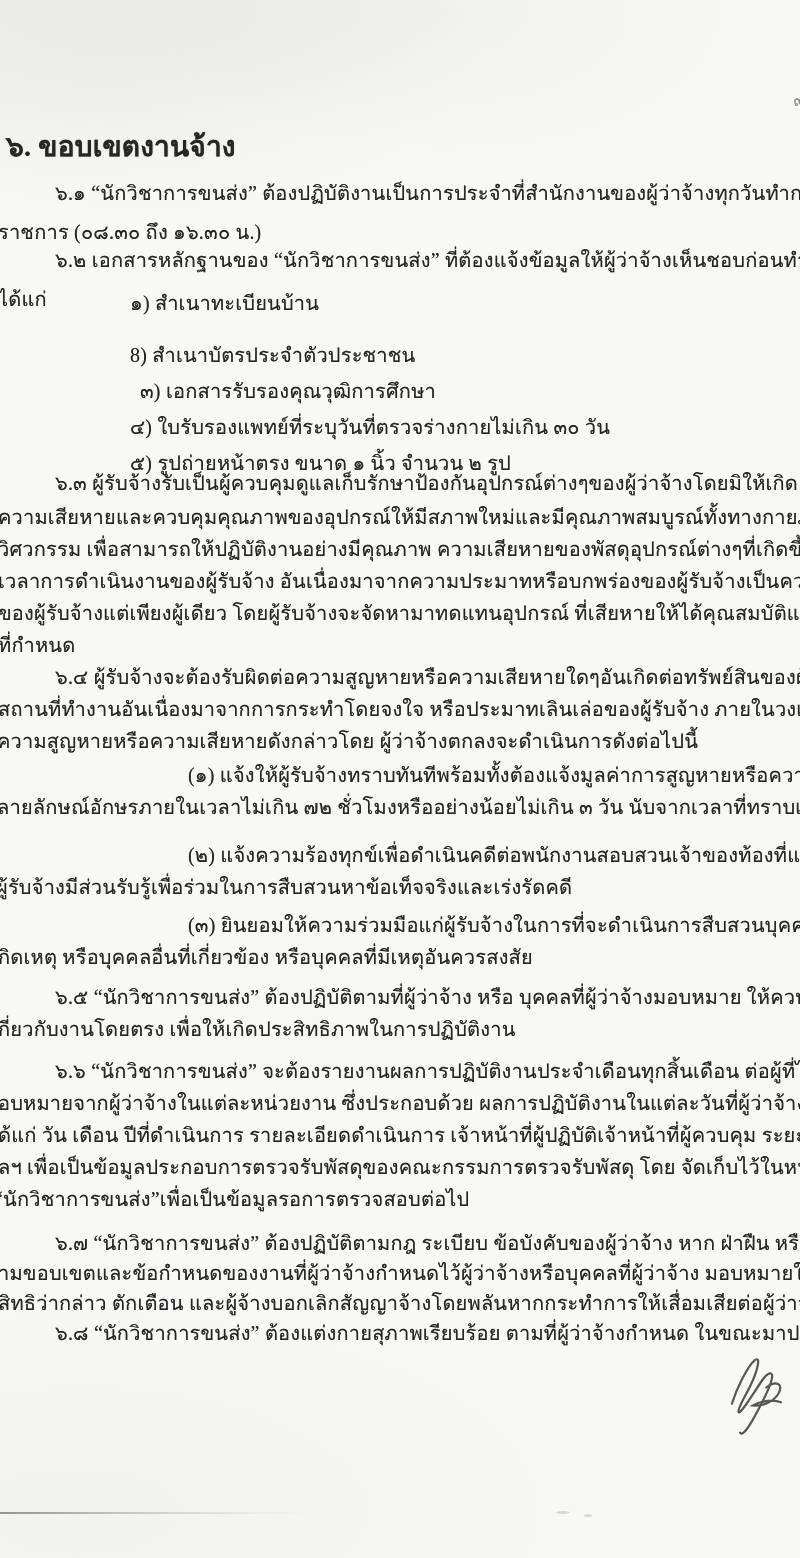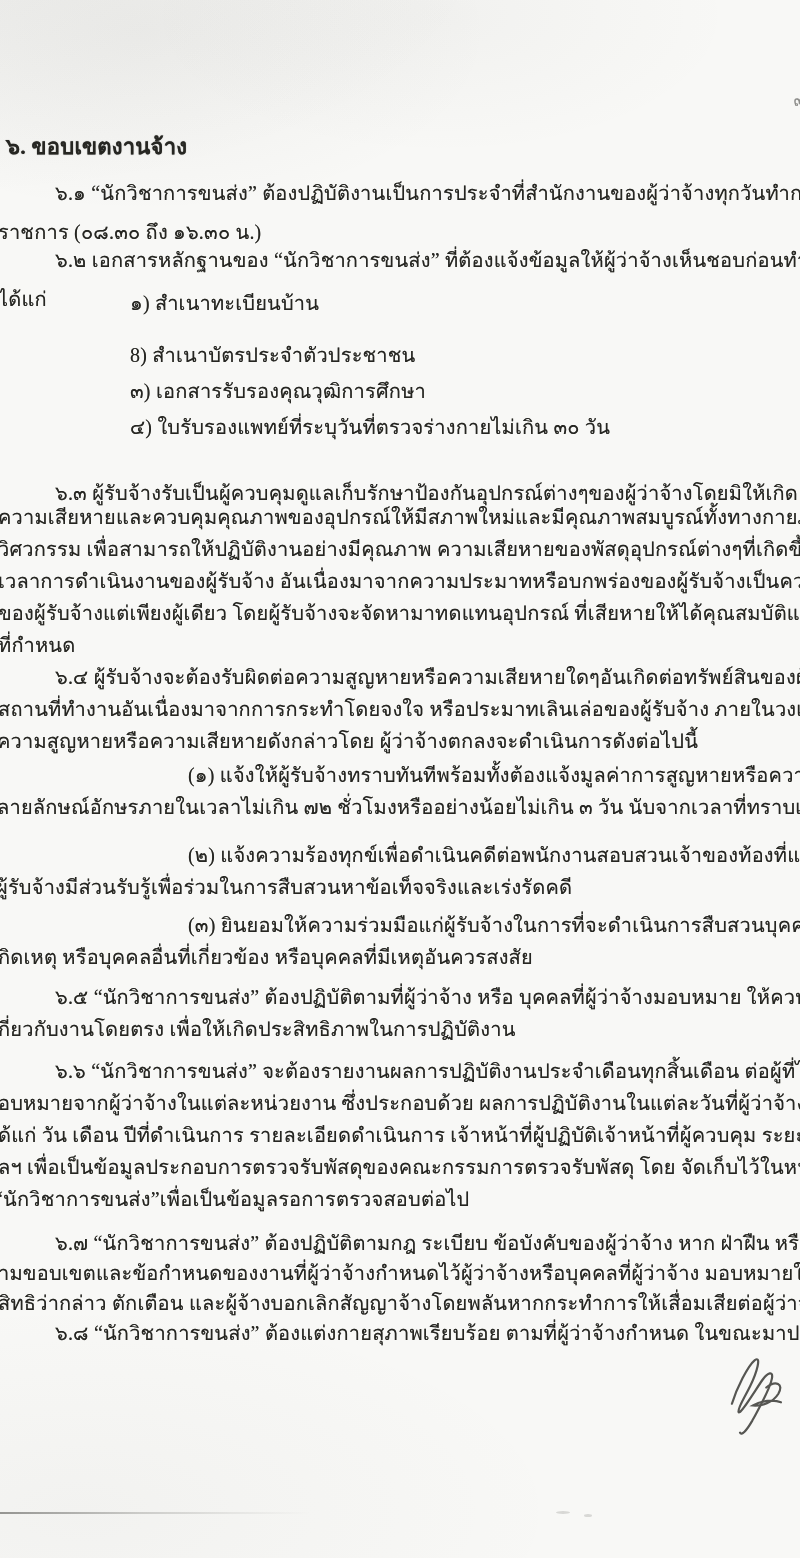--- a/index.html
+++ b/index.html
@@ -21,21 +21,21 @@
     position: absolute;
     white-space: nowrap;
     font-size: 20px;
     line-height: 26px;
     height: 26px;
     letter-spacing: 0.2px;
     text-shadow: 0 0 0.6px rgba(45,45,40,0.55);
   }
   .heading {
     font-weight: bold;
-    font-size: 22px;
+    font-size: 28px;
     text-shadow: 0 0 0.8px rgba(30,30,25,0.7);
   }
   .page-marker {
     position: absolute;
     top: 86px; right: -5px;
     font-size: 17px;
     color: #8d8d8a;
     text-shadow: none;
   }
   .signature {
@@ -69,24 +69,25 @@
   <div class="ln heading" style="top:134px;left:6px">๖. ขอบเขตงานจ้าง</div>
 
   <div class="ln" style="top:180px;left:55px">๖.๑ “นักวิชาการขนส่ง” ต้องปฏิบัติงานเป็นการประจำที่สำนักงานของผู้ว่าจ้างทุกวันทำการของทาง</div>
   <div class="ln" style="top:219px;left:-2px">ราชการ (๐๘.๓๐ ถึง ๑๖.๓๐ น.)</div>
 
   <div class="ln" style="top:247px;left:55px">๖.๒ เอกสารหลักฐานของ “นักวิชาการขนส่ง” ที่ต้องแจ้งข้อมูลให้ผู้ว่าจ้างเห็นชอบก่อนทำสัญญา</div>
   <div class="ln" style="top:286px;left:-2px">ได้แก่</div>
 
   <div class="ln" style="top:290px;left:130px">๑) สำเนาทะเบียนบ้าน</div>
   <div class="ln" style="top:342px;left:130px">8) สำเนาบัตรประจำตัวประชาชน</div>
-  <div class="ln" style="top:378px;left:130px">๓) เอกสารรับรองคุณวุฒิการศึกษา</div>
+  <div class="ln" style="top:378px;left:140px">๓) เอกสารรับรองคุณวุฒิการศึกษา</div>
   <div class="ln" style="top:414px;left:130px">๔) ใบรับรองแพทย์ที่ระบุวันที่ตรวจร่างกายไม่เกิน ๓๐ วัน</div>
+  <div class="ln" style="top:450px;left:130px">๕) รูปถ่ายหน้าตรง ขนาด ๑ นิ้ว จำนวน ๒ รูป</div>
 
-  <div class="ln" style="top:480px;left:55px">๖.๓ ผู้รับจ้างรับเป็นผู้ควบคุมดูแลเก็บรักษาป้องกันอุปกรณ์ต่างๆของผู้ว่าจ้างโดยมิให้เกิด</div>
+  <div class="ln" style="top:470px;left:55px">๖.๓ ผู้รับจ้างรับเป็นผู้ควบคุมดูแลเก็บรักษาป้องกันอุปกรณ์ต่างๆของผู้ว่าจ้างโดยมิให้เกิด</div>
   <div class="ln" style="top:504px;left:-2px">ความเสียหายและควบคุมคุณภาพของอุปกรณ์ให้มีสภาพใหม่และมีคุณภาพสมบูรณ์ทั้งทางกายภาพและ</div>
   <div class="ln" style="top:536px;left:-2px">วิศวกรรม เพื่อสามารถให้ปฏิบัติงานอย่างมีคุณภาพ ความเสียหายของพัสดุอุปกรณ์ต่างๆที่เกิดขึ้นในระหว่าง</div>
   <div class="ln" style="top:568px;left:-2px">เวลาการดำเนินงานของผู้รับจ้าง อันเนื่องมาจากความประมาทหรือบกพร่องของผู้รับจ้างเป็นความรับผิดชอบ</div>
   <div class="ln" style="top:600px;left:-2px">ของผู้รับจ้างแต่เพียงผู้เดียว โดยผู้รับจ้างจะจัดหามาทดแทนอุปกรณ์ ที่เสียหายให้ได้คุณสมบัติและทันตามเวลา</div>
   <div class="ln" style="top:632px;left:-2px">ที่กำหนด</div>
 
   <div class="ln" style="top:664px;left:55px">๖.๔ ผู้รับจ้างจะต้องรับผิดต่อความสูญหายหรือความเสียหายใดๆอันเกิดต่อทรัพย์สินของผู้ว่าจ้าง</div>
   <div class="ln" style="top:696px;left:-2px">สถานที่ทำงานอันเนื่องมาจากการกระทำโดยจงใจ หรือประมาทเลินเล่อของผู้รับจ้าง ภายในวงเงินที่เทียบเท่า</div>
   <div class="ln" style="top:728px;left:-3px">ความสูญหายหรือความเสียหายดังกล่าวโดย ผู้ว่าจ้างตกลงจะดำเนินการดังต่อไปนี้</div>
 

